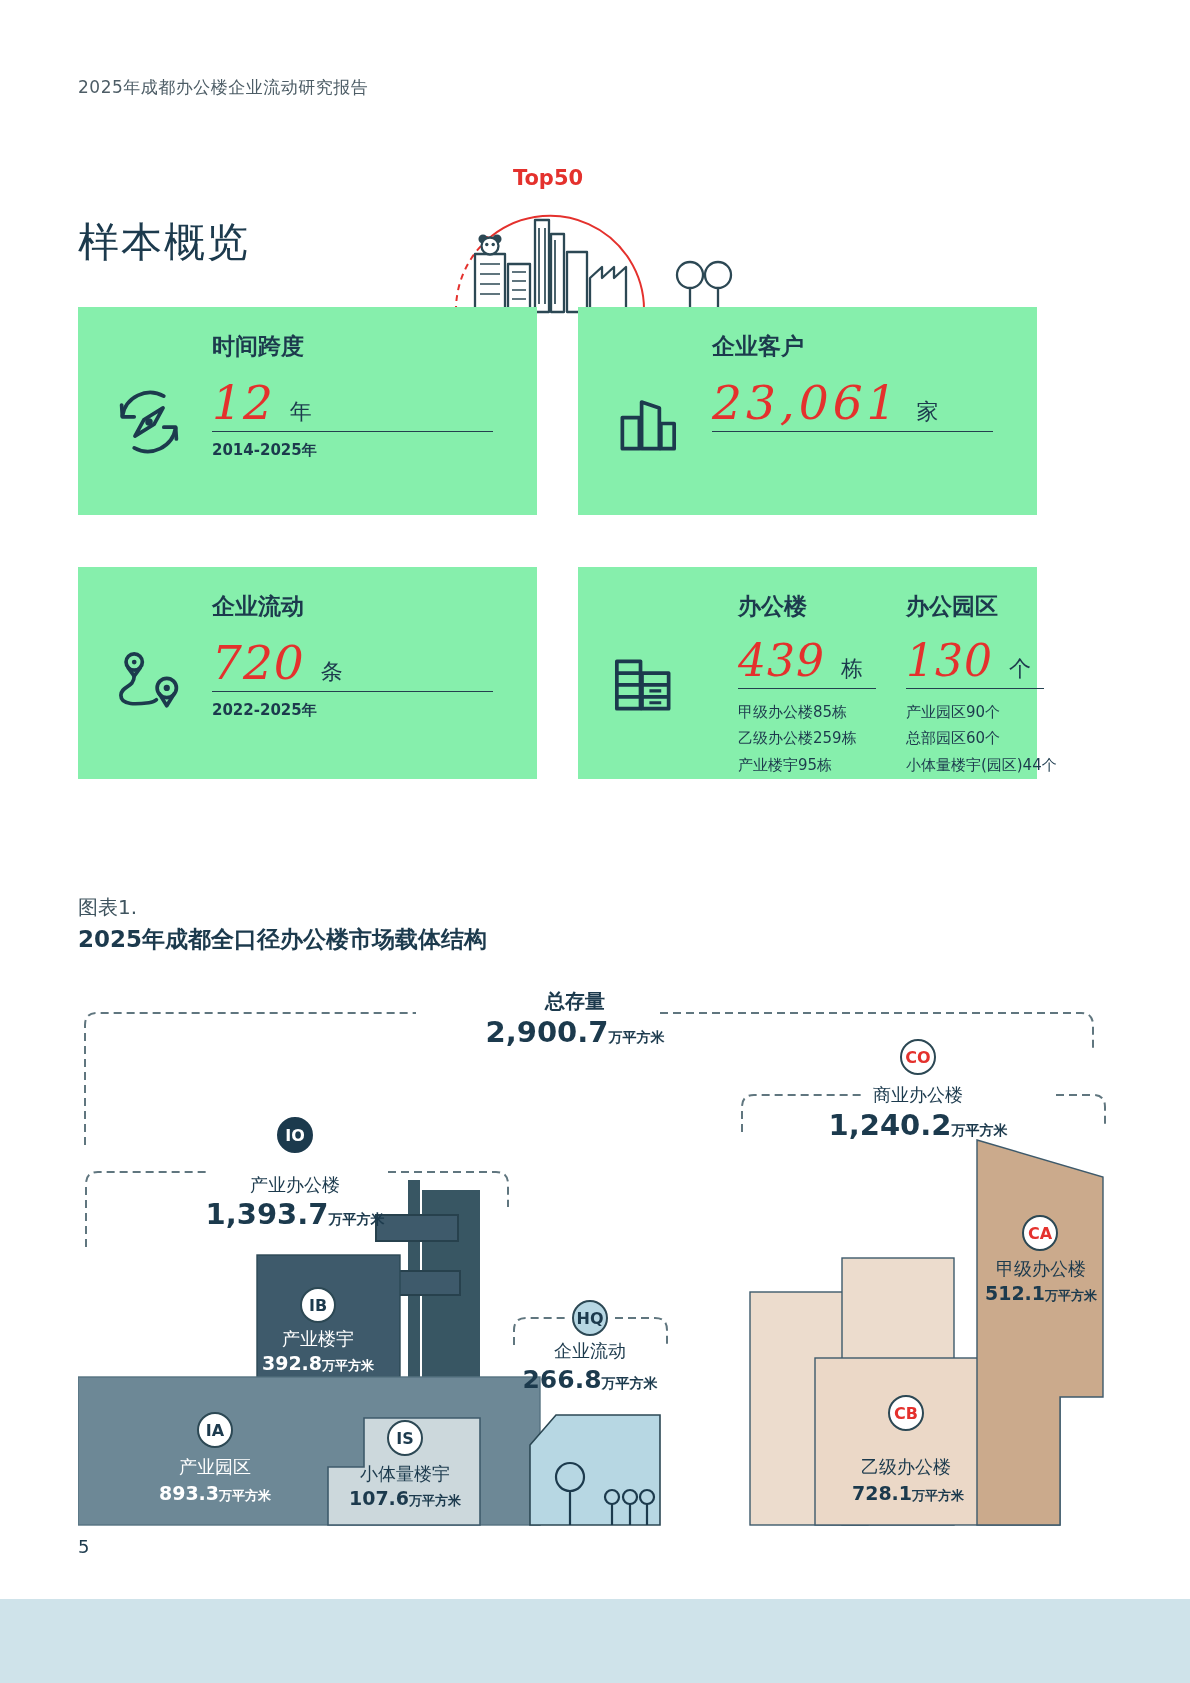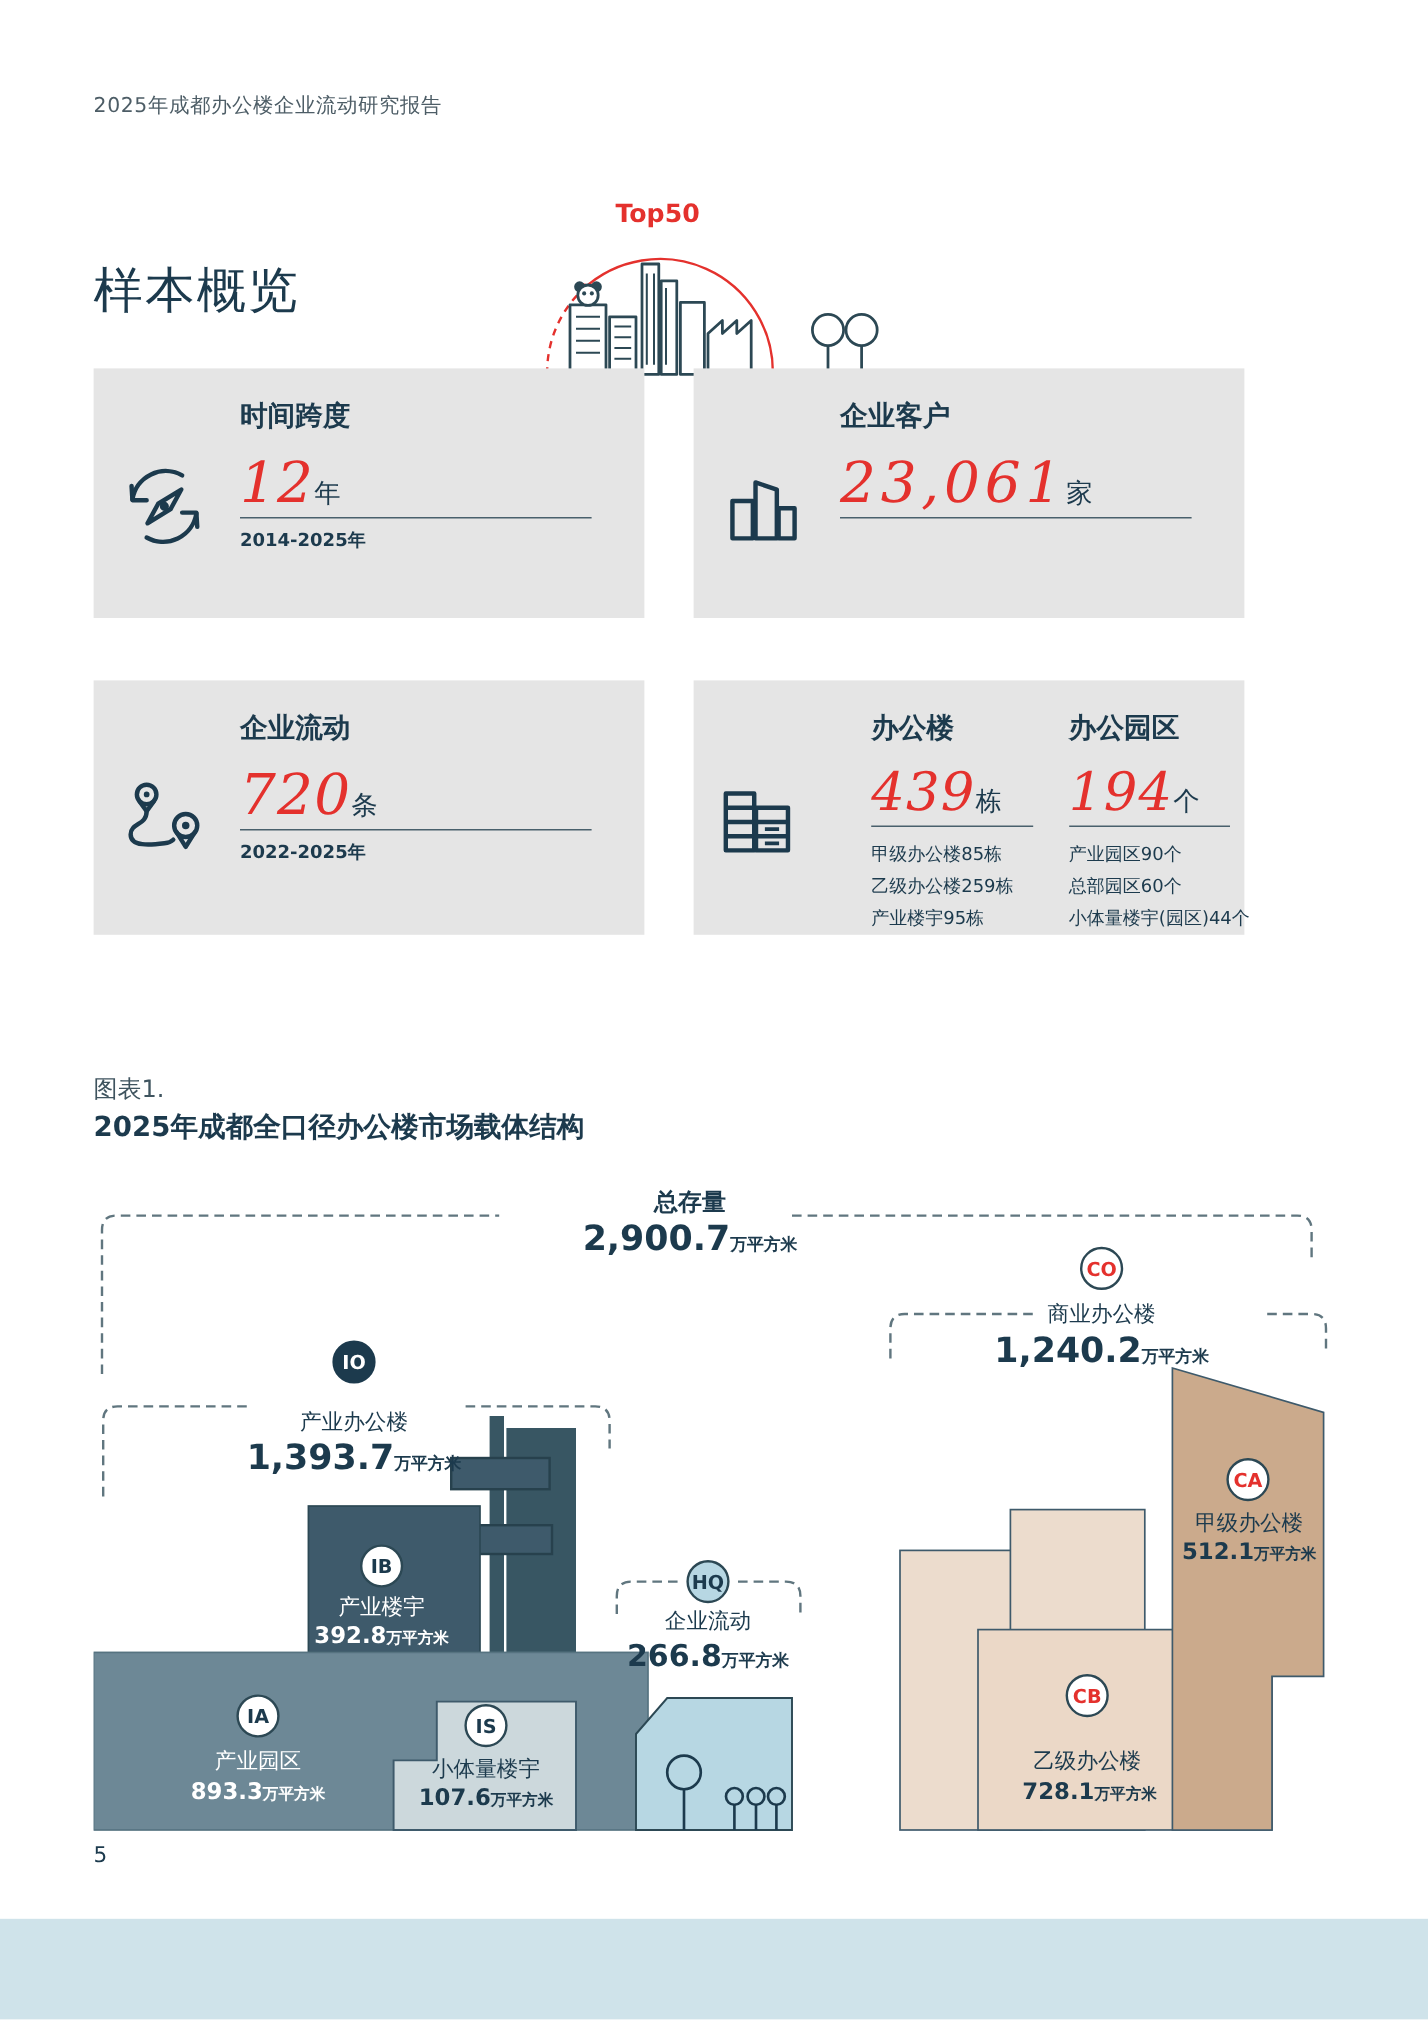--- a/index.html
+++ b/index.html
@@ -7,25 +7,25 @@
   .page { position:relative; width:1190px; height:1683px; background:#ffffff; margin:0 auto; overflow:hidden; color:#1c3a4d; }
   .abs { position:absolute; }
   .cx { position:absolute; transform:translateX(-50%); text-align:center; white-space:nowrap; }
 
   .report-header { left:78px; top:76px; font-size:17px; color:#4d5d66; letter-spacing:0.5px; }
   .overview-title { left:78px; top:215px; font-size:41px; color:#1c3a4d; letter-spacing:2px; }
   .top50 { left:478px; top:166px; width:140px; text-align:center; color:#e4312d; font-weight:bold; font-size:21px; }
 
   
   .cards { left:78px; top:307px; width:959px; display:grid; grid-template-columns:459px 459px; column-gap:41px; grid-template-rows:208px 212px; row-gap:52px; }
-  .card { background:#e5e5e5; display:flex; }
+  .card { background:#86efac; display:flex;padding-left:12px; }
   .card .icon-wrap { width:118px; display:flex; justify-content:center; align-items:flex-start; padding-top:78px; flex:none; }
   .card .content { flex:1; padding:24px 44px 0 4px; }
   .card-title { font-size:23px; font-weight:bold; color:#1c3a4d; }
-  .val-row { display:flex; align-items:baseline; gap:0; margin-top:16px; }
+  .val-row { display:flex; align-items:baseline; gap:16px; margin-top:16px; }
   .big-red { font-family:"DejaVu Serif", serif; font-style:italic; color:#e4312d; font-size:47px; line-height:1.05; letter-spacing:1px; }
   .unit { font-size:22px; color:#1c3a4d; }
   .rule { border-bottom:1.6px solid #24404f; margin-top:4px; }
   .note { margin-top:9px; font-size:15px; font-weight:bold; color:#1c3a4d; }
   .dual { display:flex; gap:30px;margin-left:40px; }
   .dual .col { flex:1; min-width:0; }
   .dual .big-red { font-size:44px; }
   .details { margin-top:10px; }
   .details div { font-size:15px; color:#1c3a4d; line-height:1.75; white-space:nowrap; }
 
@@ -180,21 +180,21 @@
             <div class="rule"></div>
             <div class="details">
               <div>甲级办公楼85栋</div>
               <div>乙级办公楼259栋</div>
               <div>产业楼宇95栋</div>
             </div>
           </div>
           <div class="col">
             <div class="card-title">办公园区</div>
             <div class="val-row">
-              <span class="big-red">194</span>
+              <span class="big-red">130</span>
               <span class="unit">个</span>
             </div>
             <div class="rule"></div>
             <div class="details">
               <div>产业园区90个</div>
               <div>总部园区60个</div>
               <div>小体量楼宇(园区)44个</div>
             </div>
           </div>
         </div>

